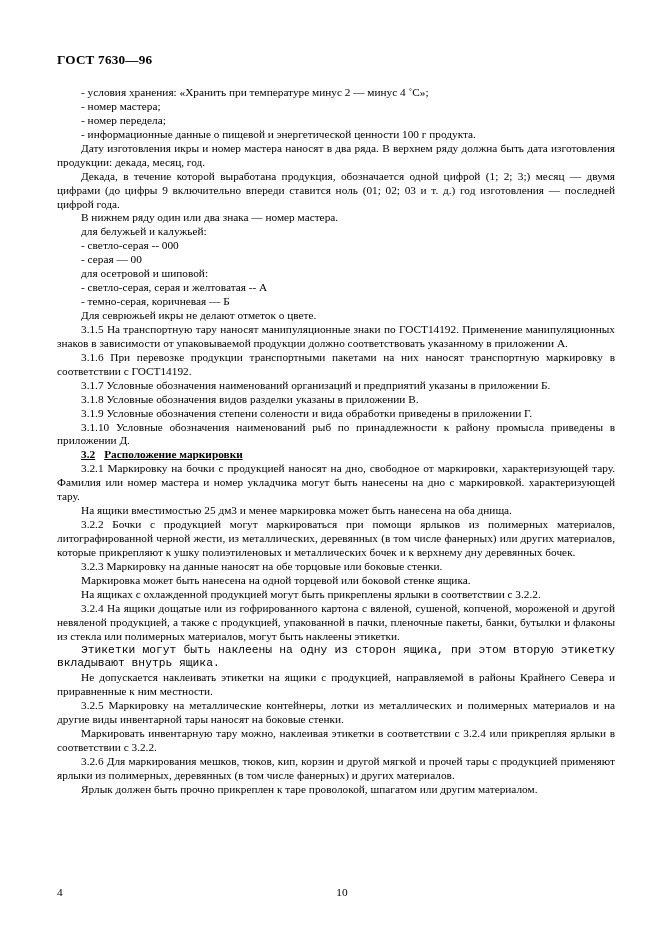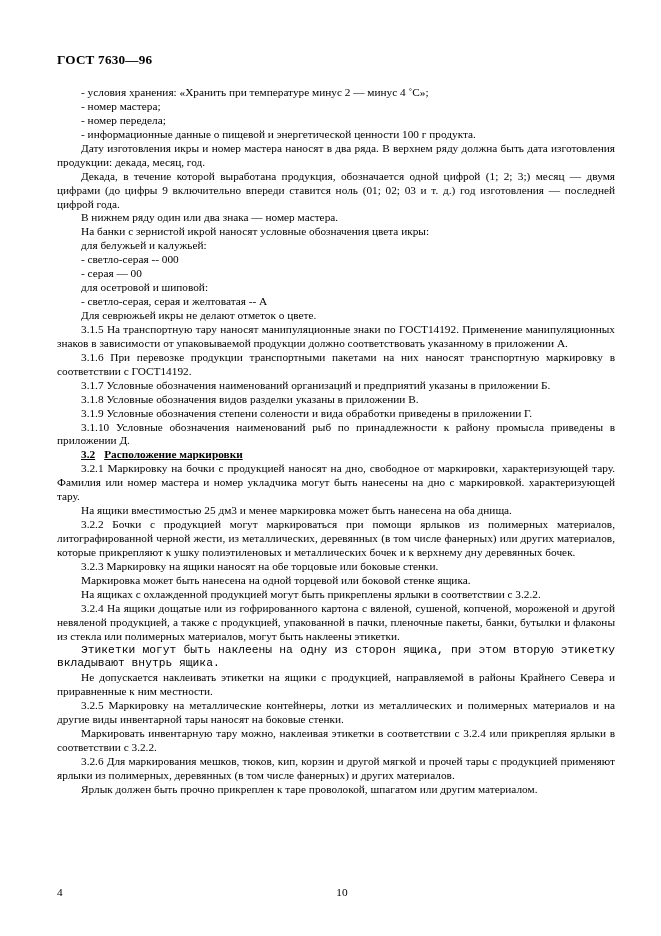--- a/index.html
+++ b/index.html
@@ -89,41 +89,41 @@
     <p class="ind">- условия хранения: «Хранить при температуре минус 2 — минус 4 ˚С»;</p>
     <p class="ind">- номер мастера;</p>
     <p class="ind">- номер передела;</p>
     <p class="ind">- информационные данные о пищевой и энергетической ценности 100 г продукта.</p>
 
     <p class="p-just" style="text-indent:24px;">Дату изготовления икры и номер мастера наносят в два ряда. В верхнем ряду должна быть дата изготовления продукции: декада, месяц, год.</p>
 
     <p class="p-just" style="text-indent:24px;">Декада, в течение которой выработана продукция, обозначается одной цифрой (1; 2; 3;) месяц — двумя цифрами (до цифры 9 включительно впереди ставится ноль (01; 02; 03 и т. д.) год изготовления — последней цифрой года.</p>
 
     <p class="ind">В нижнем ряду один или два знака — номер мастера.</p>
-    <p class="ind">На банки с зернистой икрой наносят условные обозначения цвета икры:</p>
     <p class="ind">для белужьей и калужьей:</p>
     <p class="ind">- светло-серая -- 000</p>
     <p class="ind">- серая — 00</p>
     <p class="ind">для осетровой и шиповой:</p>
     <p class="ind">- светло-серая, серая и желтоватая -- А</p>
+    <p class="ind">- темно-серая, коричневая — Б</p>
     <p class="ind">Для севрюжьей икры не делают отметок о цвете.</p>
 
     <p class="p-just" style="text-indent:24px;">3.1.5 На транспортную тару наносят манипуляционные знаки по ГОСТ14192. Применение манипуляционных знаков в зависимости от упаковываемой продукции должно соответствовать указанному в приложении А.</p>
     <p class="p-just" style="text-indent:24px;">3.1.6 При перевозке продукции транспортными пакетами на них наносят транспортную маркировку в соответствии с ГОСТ14192.</p>
     <p class="p-just" style="text-indent:24px;">3.1.7 Условные обозначения наименований организаций и предприятий указаны в приложении Б.</p>
     <p class="p-just" style="text-indent:24px;">3.1.8 Условные обозначения видов разделки указаны в приложении В.</p>
     <p class="p-just" style="text-indent:24px;">3.1.9 Условные обозначения степени солености и вида обработки приведены в приложении Г.</p>
     <p class="p-just" style="text-indent:24px;">3.1.10 Условные обозначения наименований рыб по принадлежности к району промысла приведены в приложении Д.</p>
 
     <p class="sec-head"><span>3.2</span><span class="gap"></span><span>Расположение  маркировки</span></p>
 
     <p class="p-just" style="text-indent:24px;">3.2.1 Маркировку на бочки с продукцией наносят на дно, свободное  от маркировки, характеризующей тару. Фамилия или номер мастера и номер укладчика могут быть нанесены на дно с маркировкой. характеризующей тару.</p>
     <p class="p-just" style="text-indent:24px;">На ящики вместимостью 25 дм3  и менее маркировка может быть нанесена на оба днища.</p>
     <p class="p-just" style="text-indent:24px;">3.2.2 Бочки с продукцией могут маркироваться при помощи ярлыков из полимерных материалов, литографированной черной жести, из металлических, деревянных (в том числе фанерных) или других материалов, которые прикрепляют к ушку полиэтиленовых и металлических бочек и к верхнему дну деревянных бочек.</p>
-    <p class="p-just" style="text-indent:24px;">3.2.3 Маркировку на ящики наносят на обе торцовые или боковые стенки.</p>
+    <p class="p-just" style="text-indent:24px;">3.2.3 Маркировку на данные наносят на обе торцовые или боковые стенки.</p>
     <p class="p-just" style="text-indent:24px;">Маркировка может быть нанесена на одной торцевой или боковой стенке ящика.</p>
     <p class="p-just" style="text-indent:24px;">На ящиках с охлажденной продукцией могут быть прикреплены ярлыки в соответствии с 3.2.2.</p>
     <p class="p-just" style="text-indent:24px;">3.2.4 На ящики дощатые или из гофрированного картона с вяленой, сушеной, копченой, мороженой и другой невяленой продукцией, а также с продукцией, упакованной в пачки, пленочные пакеты, банки, бутылки и флаконы из стекла или полимерных материалов, могут быть наклеены этикетки.</p>
     <p class="p-just" style="text-indent:24px;font-family:Liberation Mono, monospace;">Этикетки могут быть наклеены на одну из сторон ящика, при этом вторую этикетку вкладывают внутрь ящика.</p>
     <p class="p-just" style="text-indent:24px;">Не допускается наклеивать этикетки на ящики с продукцией, направляемой в районы Крайнего Севера и приравненные к ним местности.</p>
     <p class="p-just" style="text-indent:24px;">3.2.5 Маркировку на металлические контейнеры, лотки из металлических и полимерных материалов и на другие виды инвентарной тары наносят на боковые стенки.</p>
     <p class="p-just" style="text-indent:24px;">Маркировать инвентарную тару можно, наклеивая этикетки в соответствии с 3.2.4 или прикрепляя ярлыки в соответствии с 3.2.2.</p>
     <p class="p-just" style="text-indent:24px;">3.2.6 Для маркирования мешков, тюков, кип, корзин и другой мягкой и прочей тары с продукцией применяют ярлыки из полимерных, деревянных (в том числе фанерных) и других материалов.</p>
     <p class="p-just" style="text-indent:24px;">Ярлык должен быть прочно прикреплен к таре проволокой, шпагатом или другим материалом.</p>
 

